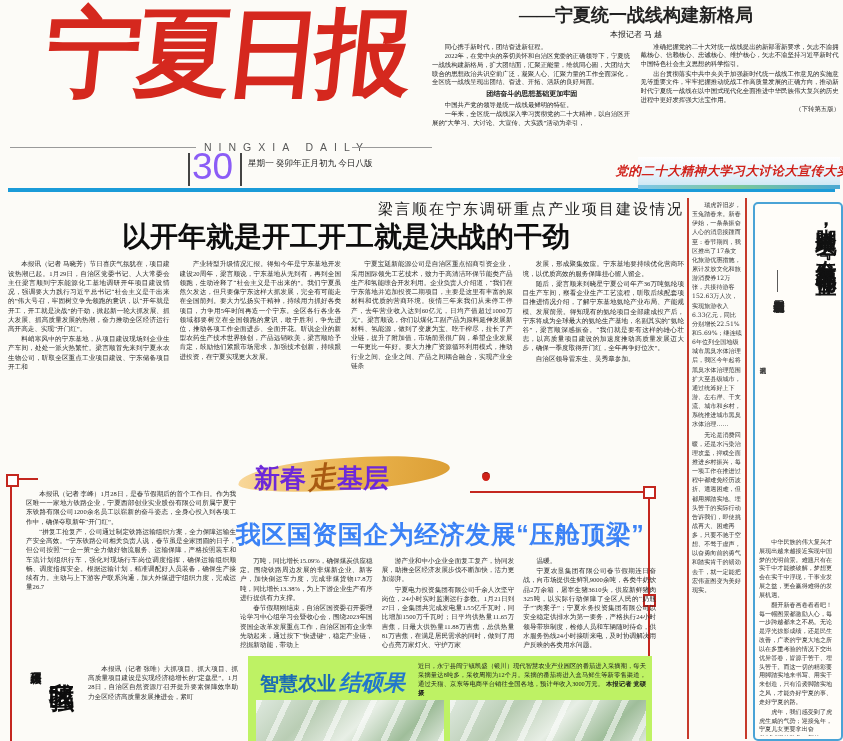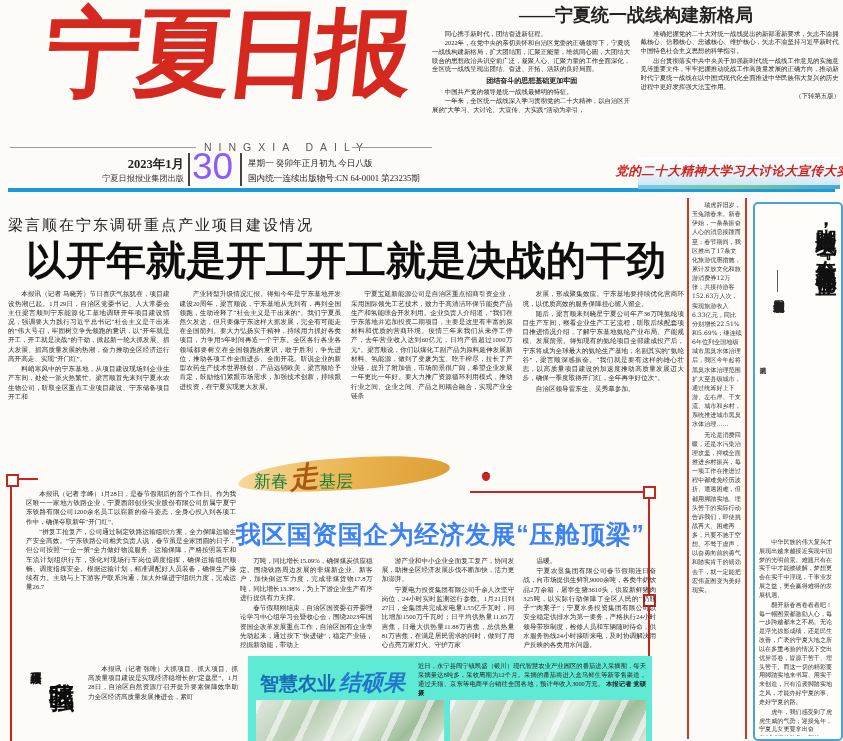--- a/index.html
+++ b/index.html
@@ -12,41 +12,41 @@
   
   #mast-title{left:46px;top:-12px;width:390px;font-size:96px;line-height:1.35;color:#d5281e;
               font-weight:bold;font-family:"DejaVu Serif",serif;transform:skewX(-6deg);letter-spacing:-6px;white-space:nowrap;}
   #mast-en{left:204px;top:141px;font-size:10.5px;letter-spacing:7px;color:#595959;font-family:"Liberation Sans",sans-serif;}
   .mast-rule{top:147px;height:1px;background:#9a9a9a;}
   #date-left{left:50px;top:155px;width:134px;text-align:right;line-height:1.45;}
   #date-month{font-size:12.5px;font-weight:bold;color:#222;}
   #date-pub{font-size:8.2px;color:#333;}
   .vbar{top:153px;width:1.5px;height:33px;background:#444;}
   #date-day{left:192px;top:146px;font-size:37px;font-weight:400;color:#8b5cf6;font-family:"Liberation Sans",sans-serif;}
-  #date-right{left:248px;top:156px;font-size:8.6px;line-height:1.75;color:#222;}
+  #date-right{left:248px;top:156px;font-size:8.6px;line-height:1.75;color:#222;text-align:center;}
   #blue-divider{left:8px;top:188px;width:827px;height:4px;background:#1b9bd8;}
   
   #lead{left:432px;top:4px;width:408px;height:182px;overflow:hidden;}
   #lead-headline{font-size:28px;font-weight:900;text-align:center;letter-spacing:0.5px;line-height:1.2;font-family:"Liberation Sans",sans-serif;color:#111;}
   #lead-subhead{font-size:18px;font-weight:700;text-align:center;line-height:1.25;color:#222;}
   #lead-byline{font-size:8px;text-align:center;margin-top:2px;color:#222;}
   #lead-cols{display:flex;gap:9px;margin-top:3px;height:104px;}
   .lead-col{flex:1;font-size:6.4px;line-height:1.36;overflow:hidden;}
   .inner-subhead{font-weight:bold;text-align:center;font-size:7px;margin:2px 0;font-family:"Liberation Sans",sans-serif;}
   #lead-continued{text-align:right;font-size:6.4px;}
   #campaign-banner{left:638px;top:157px;width:202px;height:28px;
      background:linear-gradient(180deg,#ffffff 0%,#eaf4fb 55%,#cfe8f5 100%);
      border-bottom:4px solid;border-image:linear-gradient(90deg,#7fc6e8,#7cc79b,#4aa8d4) 1;
      display:flex;align-items:center;justify-content:center;}
   #campaign-banner span{color:#d0231c;font-weight:bold;font-style:italic;font-size:12.5px;
      font-family:"DejaVu Serif",serif;white-space:nowrap;letter-spacing:0.5px;}
   
   #main-art{left:8px;top:196px;width:676px;height:268px;overflow:hidden;}
-  #main-kicker{text-align:left;font-size:15px;letter-spacing:2px;color:#222;font-family:Liberation Mono, monospace;margin-top:20px;}
-  #main-headline{text-align:center;font-size:40px;font-weight:900;line-height:1.16;letter-spacing:0px;
+  #main-kicker{text-align:right;font-size:15px;letter-spacing:2px;color:#222;font-family:Liberation Mono, monospace;margin-top:4px;}
+  #main-headline{text-align:center;font-size:28px;font-weight:900;line-height:1.16;letter-spacing:0px;
      font-family:"Liberation Sans",sans-serif;color:#0d0d0d;margin-top:2px;}
   #main-cols{display:flex;gap:10px;margin-top:6px;height:158px;}
   .main-col{flex:1;overflow:hidden;}
   
   #comm-col{left:692px;top:200px;width:50px;height:539px;font-size:6.1px;line-height:1.5;overflow:hidden;}
   .redrule{top:198px;width:2px;height:541px;background:#c73a2b;}
   
   #comm-box{left:753px;top:202px;width:86px;height:535px;border:2px solid #4aa3d6;border-radius:5px;background:#fffdf9;overflow:hidden;}
   #comm-title{position:absolute;right:4px;top:8px;writing-mode:vertical-rl;font-size:21px;font-weight:900;
      letter-spacing:2px;height:318px;font-family:"Liberation Sans",sans-serif;color:#111;line-height:1.05;}
@@ -54,39 +54,39 @@
   #comm-byline{position:absolute;left:3px;top:158px;writing-mode:vertical-rl;font-size:6.5px;color:#333;}
   #comm-body{position:absolute;left:4px;right:4px;top:334px;bottom:3px;font-size:6.1px;line-height:1.45;overflow:hidden;}
   
   .frame-red{background:#c4271f;}
   .knot{width:9px;height:9px;border:2px solid #c4271f;background:#fff;}
   #cj-banner{left:238px;top:450px;width:235px;height:46px;}
   #cj-swoosh{position:absolute;left:0px;top:8px;width:212px;height:32px;
      background:linear-gradient(100deg,#f8d492 0%,#e8ab3a 55%,#d8941f 100%);
      border-radius:60% 45% 55% 50%/75% 55% 60% 40%;transform:rotate(-3deg);opacity:0.9;}
   #cj-banner-text{position:absolute;left:16px;top:8px;white-space:nowrap;}
-  .cj-red{color:#15803d;font-size:17px;font-weight:400;font-family:"Liberation Sans",sans-serif;}
+  .cj-red{color:#6d28d9;font-size:26px;font-weight:700;font-family:"Liberation Sans",sans-serif;}
   .cj-gold{color:#a85a12;font-size:29px;font-weight:bold;font-style:italic;font-family:"DejaVu Serif",serif;
      display:inline-block;transform:rotate(-6deg);margin:0 1px;}
   #cj-lantern{position:absolute;left:244px;top:22px;width:8px;height:8px;background:#cf2118;border-radius:50%;border-top:1.5px solid #7e120c;}
   #cj-kicker{left:240px;top:503px;width:416px;text-align:center;font-size:13px;font-weight:700;
      font-family:"Liberation Sans",sans-serif;color:#222;letter-spacing:1px;}
   #cj-headline{left:218px;top:518px;width:444px;text-align:center;font-size:25px;font-weight:900;
      font-family:Liberation Sans, sans-serif;color:#3b82f6;letter-spacing:0.5px;}
   #cj-col1{left:26px;top:489px;width:210px;height:168px;}
   #cj-cols{left:240px;top:556px;width:416px;height:100px;display:flex;gap:9px;}
   .cj-col{flex:1;overflow:hidden;}
   
   #bl-art{left:26px;top:660px;width:214px;height:81px;overflow:hidden;}
   #bl-head-sub{position:absolute;left:2px;top:4px;writing-mode:vertical-rl;font-size:11px;font-weight:600;height:78px;color:#111;}
   #bl-head-main{position:absolute;left:20px;top:2px;writing-mode:vertical-rl;font-size:25px;font-weight:900;
      font-family:"Liberation Sans",sans-serif;height:80px;color:#0d0d0d;letter-spacing:3px;}
   #bl-body{position:absolute;left:62px;top:4px;width:150px;height:76px;}
   
-  #photo-block{left:248px;top:656px;width:404px;height:85px;background:#5eead4;overflow:hidden;}
+  #photo-block{left:248px;top:656px;width:404px;height:85px;background:#bef264;overflow:hidden;}
   #pf-title{position:absolute;left:12px;top:12px;white-space:nowrap;}
   #pf-title .t1{color:#1a6ab5;font-size:19px;font-weight:900;font-family:"Liberation Sans",sans-serif;}
   #pf-title .t2{color:#2277cc;font-size:22px;font-weight:bold;font-style:italic;font-family:"DejaVu Serif",serif;margin-left:3px;}
   #pf-caption{position:absolute;left:170px;top:5px;width:228px;font-size:6.3px;line-height:1.45;text-align:justify;}
   #pf-credit{font-weight:bold;}
   .photo{position:absolute;top:44px;height:41px;background:
      linear-gradient(135deg,#dfe9df 0%,#b9cdb4 30%,#e8efe6 55%,#9fbd9a 80%,#dce7da 100%);}
   .photo::after{content:"";position:absolute;inset:0;background:
      repeating-linear-gradient(115deg,rgba(255,255,255,0.55) 0 6px,rgba(255,255,255,0) 6px 26px);}
   #photo1{left:8px;width:188px;}
@@ -95,35 +95,31 @@
 </head>
 <body>
 
 <div id="page">
 
   <div class="abs" id="mast-title">宁夏日报</div>
   <div class="abs mast-rule" style="left:10px;width:186px;"></div>
   <div class="abs" id="mast-en">NINGXIA DAILY</div>
   <div class="abs mast-rule" style="left:352px;width:80px;"></div>
 
-  <div class="abs" id="date-left">
-    <div id="date-month">2023年1月</div>
-    <div id="date-pub">宁夏日报报业集团出版</div>
-  </div>
   <div class="abs vbar" style="left:188px;"></div>
   <div class="abs" id="date-day">30</div>
   <div class="abs vbar" style="left:240px;"></div>
   <div class="abs" id="date-right">
     <div>星期一  癸卯年正月初九  今日八版</div>
-    <div>国内统一连续出版物号:CN 64-0001 第23235期</div>
   </div>
   <div class="abs" id="blue-divider"></div>
 
   <div class="abs" id="lead">
     <div id="lead-subhead">——宁夏统一战线构建新格局</div>
+    <div id="lead-byline">本报记者 马 越</div>
     <div id="lead-cols">
       <div class="lead-col">
         <div>
             <p class="para">同心携手新时代，团结奋进新征程。</p>
             <p class="para">2022年，在党中央的亲切关怀和自治区党委的正确领导下，宁夏统一战线构建新格局，扩大团结面，汇聚正能量，绘就同心圆，大团结大联合的思想政治共识空前广泛，凝聚人心、汇聚力量的工作全面深化，全区统一战线呈现出团结、奋进、开拓、活跃的良好局面。</p>
           </div>
         <div class="inner-subhead">团结奋斗的思想基础更加牢固</div>
         <div>
             <p class="para">中国共产党的领导是统一战线最鲜明的特征。</p>
             <p class="para">一年来，全区统一战线深入学习贯彻党的二十大精神，以自治区开展的“大学习、大讨论、大宣传、大实践”活动为牵引，</p>

